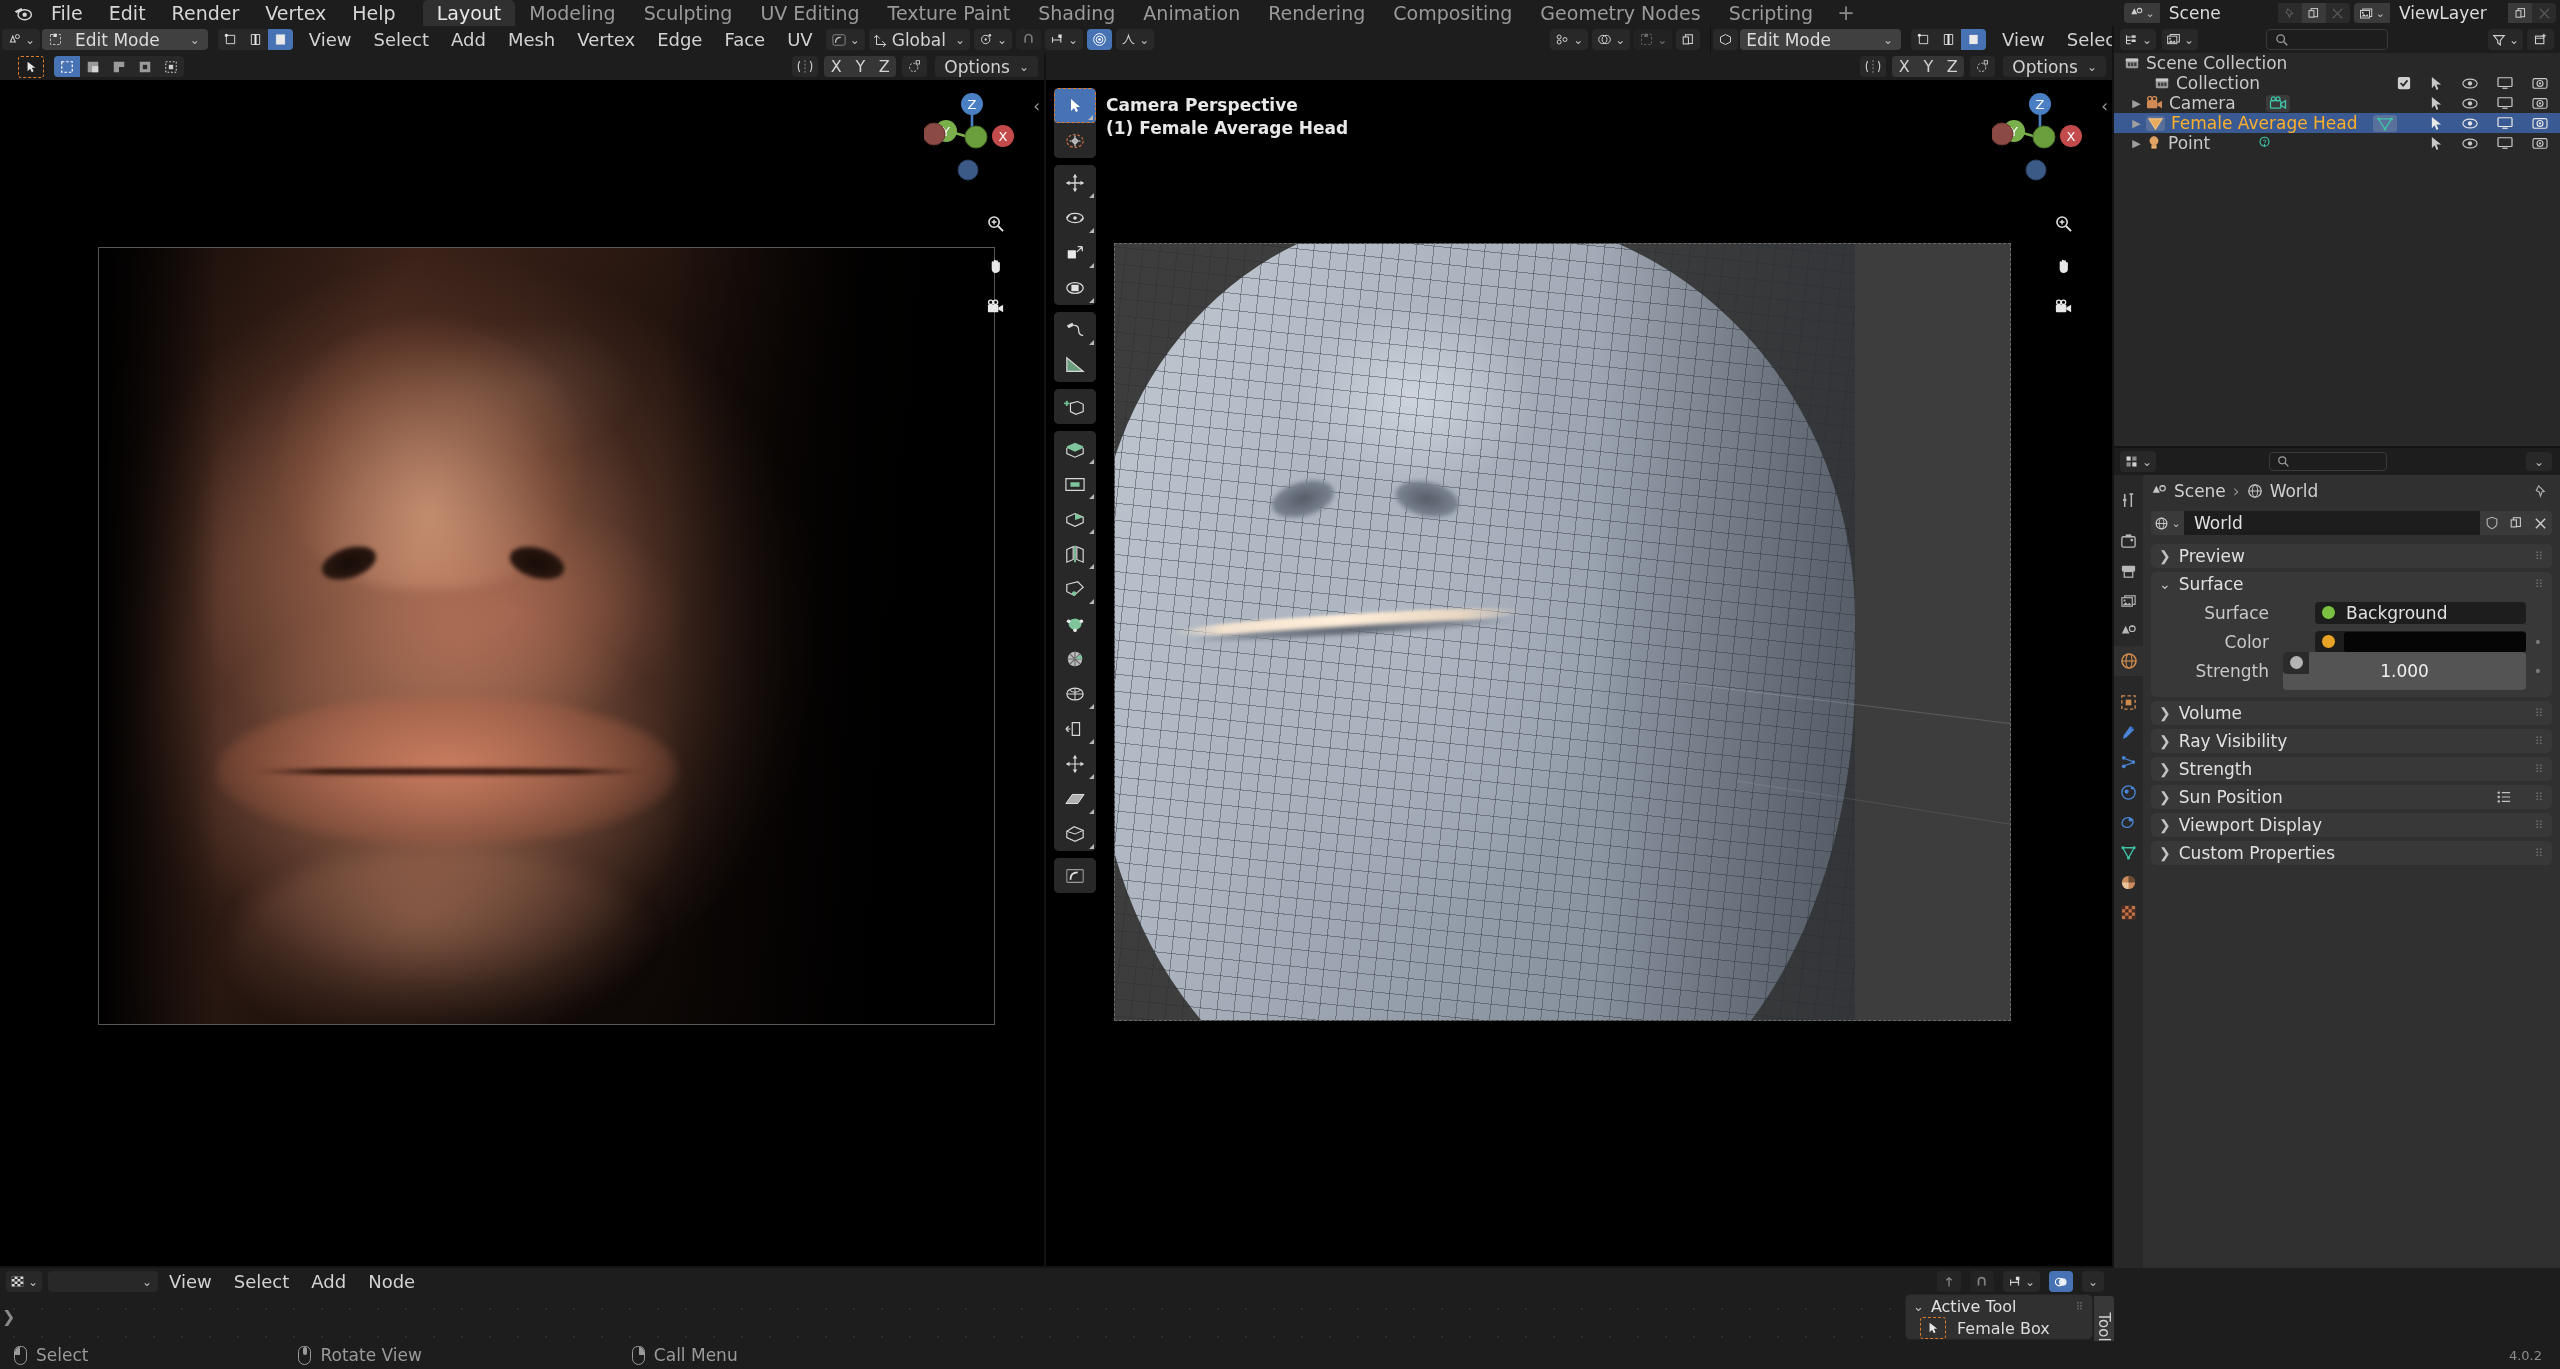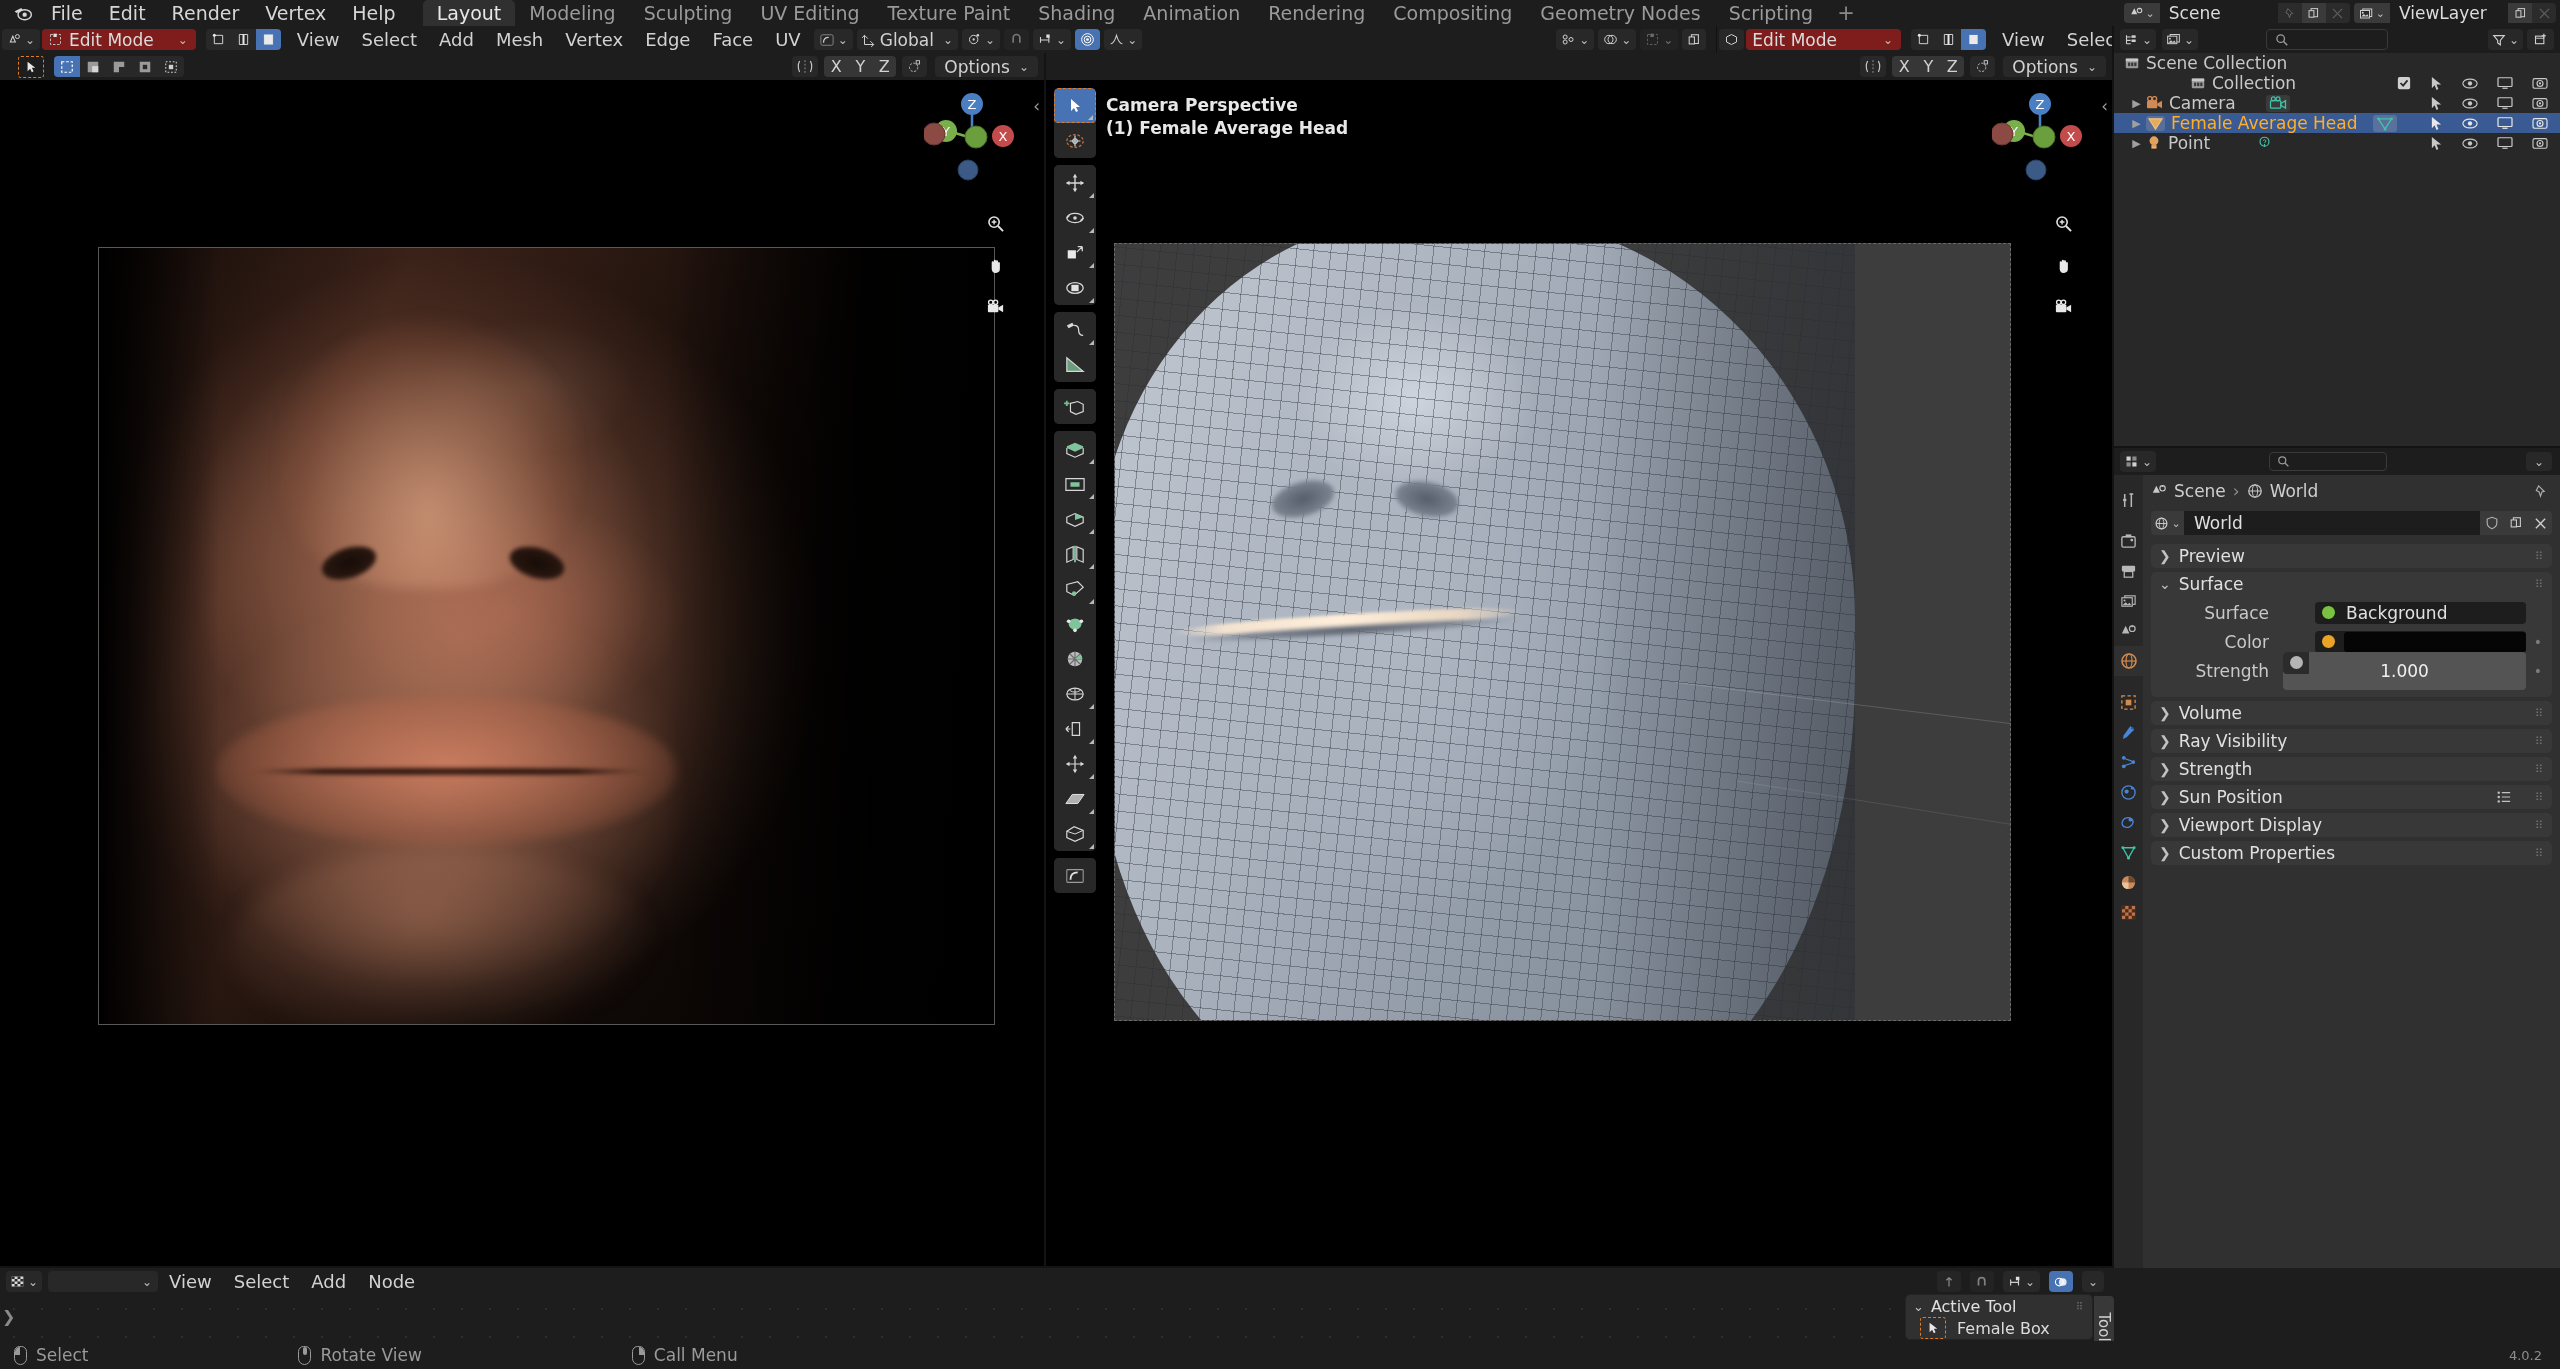--- a/index.html
+++ b/index.html
@@ -43,22 +43,22 @@
   .tb2 {
     position:absolute; left:0; top:26px; width:2560px; height:27px;
     background:#1d1d1d; display:flex; align-items:center;
   }
   .tb2seg { display:flex; align-items:center; height:27px; }
   .ctl {
     height:21px; border-radius:4px; background:#282828; display:flex; align-items:center;
     padding:0 5px; gap:3px; margin:0 2px; font-size:17px; color:#d2d2d2; white-space:nowrap;
   }
   .modebox {
-    height:21px; background:#7f1d1d; border-radius:4px; display:flex; align-items:center;
-    padding: 0 8px 0 6px; gap:6px; font-size:17px; color:#dcdcdc; margin-right:5px;
+    height:21px; background:#404040; border-radius:4px; display:flex; align-items:center;
+    padding: 0 8px 0 6px; gap:12px; font-size:17px; color:#dcdcdc; margin-right:5px;
   }
   .togglegrp { display:flex; height:21px; border-radius:4px; overflow:hidden; margin:0 5px;}
   .tgl { width:25px; height:21px; background:#282828; display:flex;align-items:center;justify-content:center;}
   .tgl.on { background:#4772b3; }
   .tb2menu { padding: 0 11px; height:27px; display:flex;align-items:center; font-size:18px; color:#d2d2d2;}
 
   
   .area { position:absolute; background:#303030; }
   .editor-type { height:21px; background:#282828;border-radius:4px; display:flex;align-items:center;padding:0 4px;gap:3px;margin-left:6px;}
 
@@ -960,21 +960,21 @@
               <rect x="2" y="4" width="14" height="11" rx="1.5" fill="#9a9a9a"></rect>
               <rect x="2" y="4" width="14" height="3" fill="#c8c8c8"></rect>
               <rect x="4.5" y="8.5" width="2.5" height="4" fill="#3a3a3a"></rect>
               <rect x="8" y="8.5" width="2.5" height="4" fill="#3a3a3a"></rect>
               <rect x="11.5" y="8.5" width="2.5" height="4" fill="#3a3a3a"></rect>
             </svg>
         </span>
         <span class="ol-label">Scene Collection</span>
       </div>
 
-      <div class="ol-row" style="padding-left:40px;margin-left:36px;">
+      <div class="ol-row" style="padding-left:40px;">
         <span style="display:flex;align-items:center;">
           <svg width="16" height="16" viewBox="0 0 18 18">
               <rect x="2" y="4" width="14" height="11" rx="1.5" fill="#9a9a9a"></rect>
               <rect x="2" y="4" width="14" height="3" fill="#c8c8c8"></rect>
               <rect x="4.5" y="8.5" width="2.5" height="4" fill="#3a3a3a"></rect>
               <rect x="8" y="8.5" width="2.5" height="4" fill="#3a3a3a"></rect>
               <rect x="11.5" y="8.5" width="2.5" height="4" fill="#3a3a3a"></rect>
             </svg>
         </span>
         <span class="ol-label">Collection</span>

